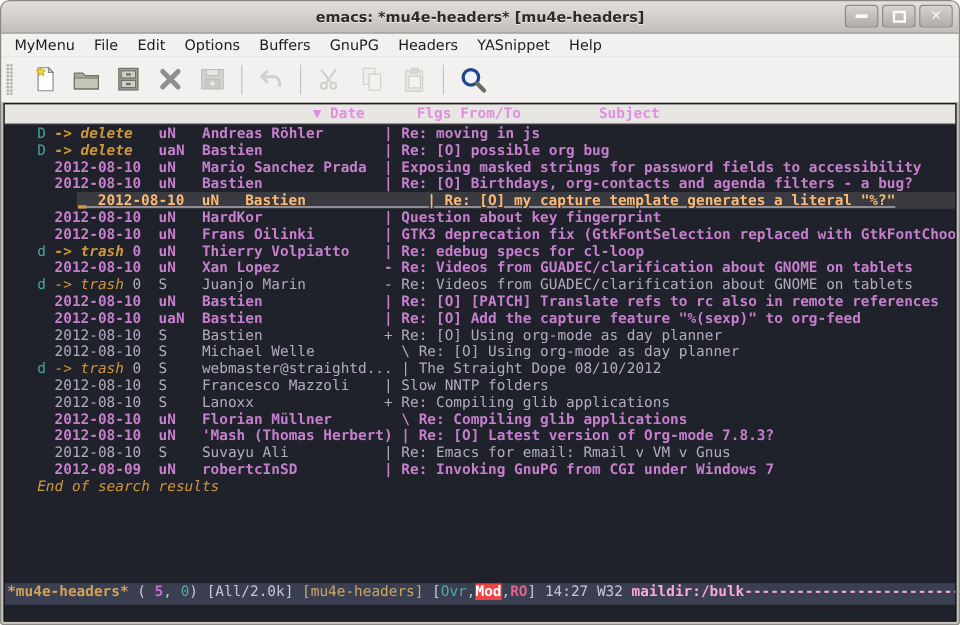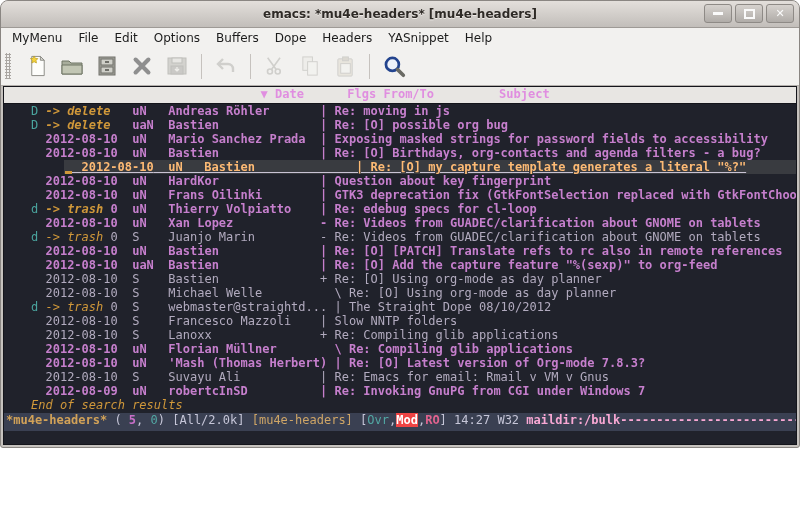--- a/index.html
+++ b/index.html
@@ -1,16 +1,16 @@
 <!DOCTYPE html>
 <html><head>
 <meta charset="utf-8">
 <style>
   html,body{margin:0;padding:0;background:#ffffff;}
-  .frame{width:800px;height:448px;box-sizing:border-box;background:#c6c2be;border:1px solid #8a8682;
+  .frame{width:800px;height:521px;box-sizing:border-box;background:#c6c2be;border:1px solid #8a8682;
          border-radius:8px 8px 3px 3px;overflow:hidden;display:flex;flex-direction:column;
          font-family:"DejaVu Sans","Liberation Sans",sans-serif;}
   
   .titlebar{height:26px;flex:none;background:linear-gradient(#e3dfdb,#c2beba);
             border-bottom:1px solid #9e9a96;position:relative;display:flex;align-items:center;justify-content:center;}
   .title{font-size:12px;font-weight:bold;color:#2e2a26;text-shadow:0 1px 0 #f0ece8;}
   .winbtns{position:absolute;right:5px;top:3px;display:flex;gap:3px;}
   .wbtn{width:26px;height:17px;border:1px solid #8e8a86;border-radius:3px;
         background:linear-gradient(#d6d2ce,#b0aca8);display:flex;align-items:center;justify-content:center;}
   .g-min{width:10px;height:3px;background:#fafafa;}
@@ -74,21 +74,21 @@
         </div>
     </div>
   </div>
 
   <div class="menubar">
       <span class="menu-item">MyMenu</span>
       <span class="menu-item">File</span>
       <span class="menu-item">Edit</span>
       <span class="menu-item">Options</span>
       <span class="menu-item">Buffers</span>
-      <span class="menu-item">Dope</span>
+      <span class="menu-item">GnuPG</span>
       <span class="menu-item">Headers</span>
       <span class="menu-item">YASnippet</span>
       <span class="menu-item">Help</span>
     </div>
 
   <div class="toolbar">
     <div class="grip"></div>
   <div class="tool">
         <svg width="23" height="24" viewBox="0 0 24 24">
           <path d="M6 2h9l4 4v16H6z" fill="#fdfdfb" stroke="#8a8a84"></path>

